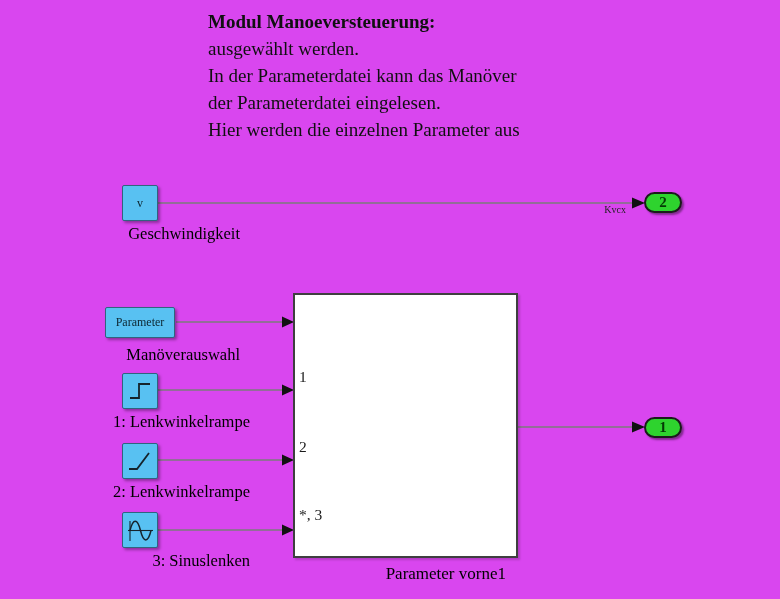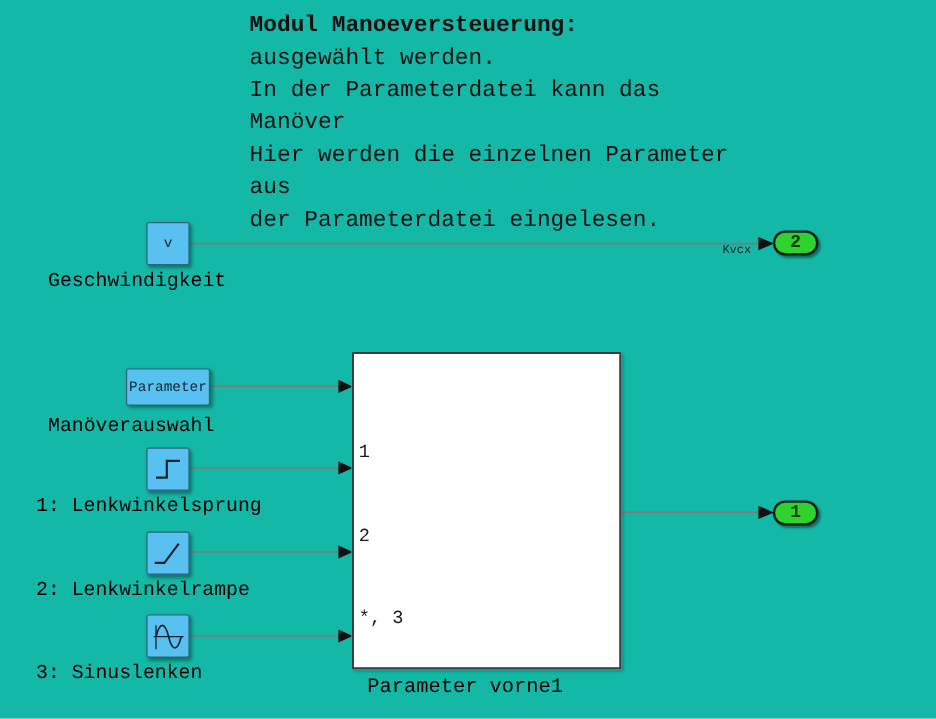--- a/index.html
+++ b/index.html
@@ -1,34 +1,34 @@
 <!DOCTYPE html>
 <html style="--block-fill: #58c1f2; --block-border: #31637f; --outport-fill: #2ed32e; --outport-border: #1b1b1b; --line: #7b7b7b; --text: #000000;"><head>
 <meta charset="utf-8">
 <style>
   html,body{margin:0;padding:0;background:#ffffff;}
   #canvas{
-    position:relative;width:780px;height:599px;background:#14b8a6;overflow:hidden;
-    font-family:Liberation Mono, monospace;color:var(--text,#000);
+    position:relative;width:780px;height:599px;background:#d946ef;overflow:hidden;
+    font-family:Liberation Serif, serif;color:var(--text,#000);
   }
   .abs{position:absolute;}
   
   .annotation{left:208px;top:8px;width:430px;font-size:19px;line-height:27px;color:#101010;}
   .annotation .title{font-weight:bold;}
   
   .block{
     position:absolute;background:var(--block-fill,#58c1f2);
     border:1.5px solid var(--block-border,#31637f);border-radius:2px;
     box-shadow:2px 2px 3px rgba(0,0,0,0.35);
     display:flex;align-items:center;justify-content:center;box-sizing:border-box;
   }
   .block .blocktext{font-size:12px;color:#0d2630;}
   .block svg{display:block;}
   
-  .blocklabel{position:absolute;font-size:16.5px;color:#000;text-align:left;white-space:nowrap;}
+  .blocklabel{position:absolute;font-size:16.5px;color:#000;text-align:right;white-space:nowrap;}
   
   .bigbox{
     position:absolute;left:293px;top:293px;width:225px;height:265px;
     background:#ffffff;border:2px solid #3f3f3f;box-sizing:border-box;
     box-shadow:2px 2px 2px rgba(0,0,0,0.18);
   }
   .portlabel{position:absolute;font-size:15.5px;color:#1a1a1a;white-space:nowrap;}
   
   .outport{
     position:absolute;width:38px;height:21px;border-radius:11px;
@@ -97,40 +97,40 @@
     <g>
       <line x1="518" y1="427" x2="633" y2="427"></line>
       <polygon points="632,421.5 632,432.5 645,427"></polygon>
     </g>
   </svg>
 
   <div class="abs annotation">
     <div class="title">Modul Manoeversteuerung:</div>
     <div>ausgewählt werden.</div>
     <div>In der Parameterdatei kann das Manöver</div>
+    <div>der Parameterdatei eingelesen.</div>
     <div>Hier werden die einzelnen Parameter aus</div>
-    <div>der Parameterdatei eingelesen.</div>
   </div>
 
   <div class="block" style="left:122px;top:185px;width:36px;height:36px;">
     <span class="blocktext">v</span>
   </div>
   <div class="blocklabel" style="left:40px;top:224px;width:200px;">Geschwindigkeit</div>
 
   <div class="block" style="left:105px;top:307px;width:70px;height:31px;">
     <span class="blocktext">Parameter</span>
   </div>
   <div class="blocklabel" style="left:40px;top:345px;width:200px;">Manöverauswahl</div>
 
   <div class="block" style="left:122px;top:373px;width:36px;height:36px;">
     <svg width="33" height="33" viewBox="0 0 33 33">
       <path d="M6 23 H15 V9 H26" fill="none" stroke="#15242c" stroke-width="1.8"></path>
     </svg>
   </div>
-  <div class="blocklabel" style="left:30px;top:412px;width:220px;">1: Lenkwinkelsprung</div>
+  <div class="blocklabel" style="left:30px;top:412px;width:220px;">1: Lenkwinkelrampe</div>
 
   <div class="block" style="left:122px;top:443px;width:36px;height:36px;">
     <svg width="33" height="33" viewBox="0 0 33 33">
       <path d="M5 24 H13 L25 8" fill="none" stroke="#15242c" stroke-width="1.8"></path>
     </svg>
   </div>
   <div class="blocklabel" style="left:30px;top:482px;width:220px;">2: Lenkwinkelrampe</div>
 
   <div class="block" style="left:122px;top:512px;width:36px;height:36px;">
     <svg width="33" height="33" viewBox="0 0 33 33">

